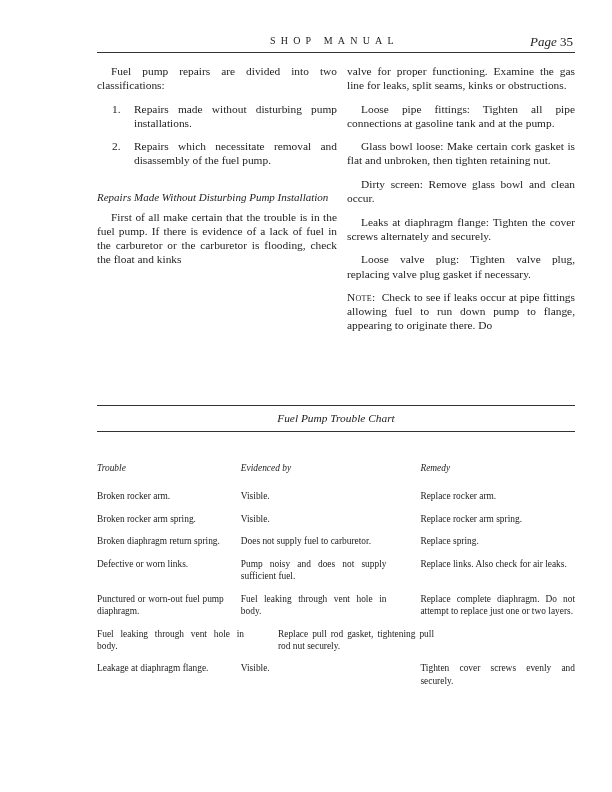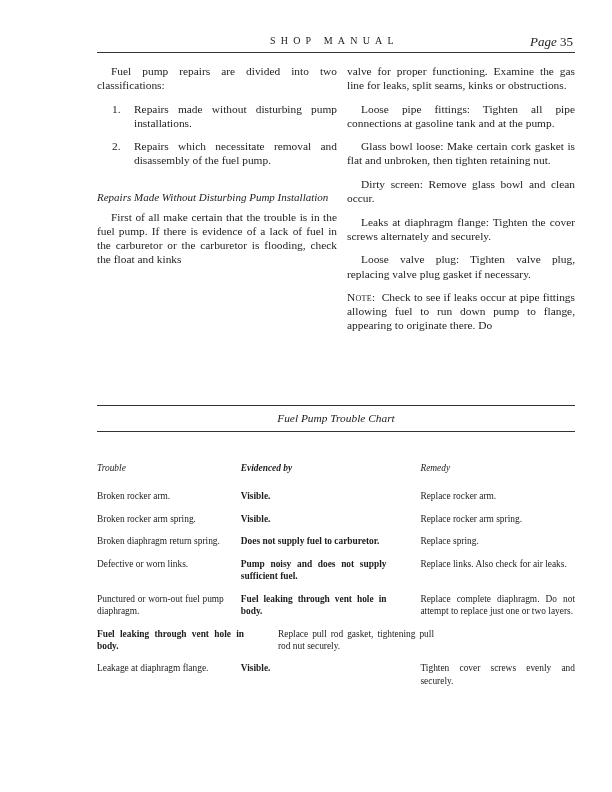--- a/index.html
+++ b/index.html
@@ -36,21 +36,21 @@
     position: absolute; left: 97px; top: 405px; width: 478px;
   }
   .chart .rule { height: 0; border-top: 1.6px solid #333; }
   .chart .caption {
     text-align: center; font-style: italic; font-size: 11.4px; height: 25px; line-height: 25px;
   }
   .tbl { position: absolute; left: 97px; top: 449px; width: 478px; font-size: 9.4px; line-height: 12.2px; margin-top: 13px; }
   .tbl .row { display: flex; margin-bottom: 10.4px; }
   .tbl .row.head { font-style: italic; margin-bottom: 16px; }
   .tbl .c1 { width: 128px; padding-right: 17px; text-align: justify; box-sizing: border-box; position: relative; }
-  .tbl .c2 { width: 178px; padding-right: 34px; box-sizing: border-box; text-align: justify; margin-left: 0; font-weight: bold; }
+  .tbl .c2 { width: 178px; padding-right: 34px; box-sizing: border-box; text-align: justify; margin-left: 0; }
   .tbl .c3 { width: 156px; box-sizing: border-box; text-align: justify; }
   .tbl .row .c1 { width: 145px; }
   .tbl .row .c2 { width: 181px; }
   .tbl .row .c3 { width: 156px; }
 </style>
 </head>
 <body>
 
 <div class="header">
   <span class="title">SHOP MANUAL</span>

